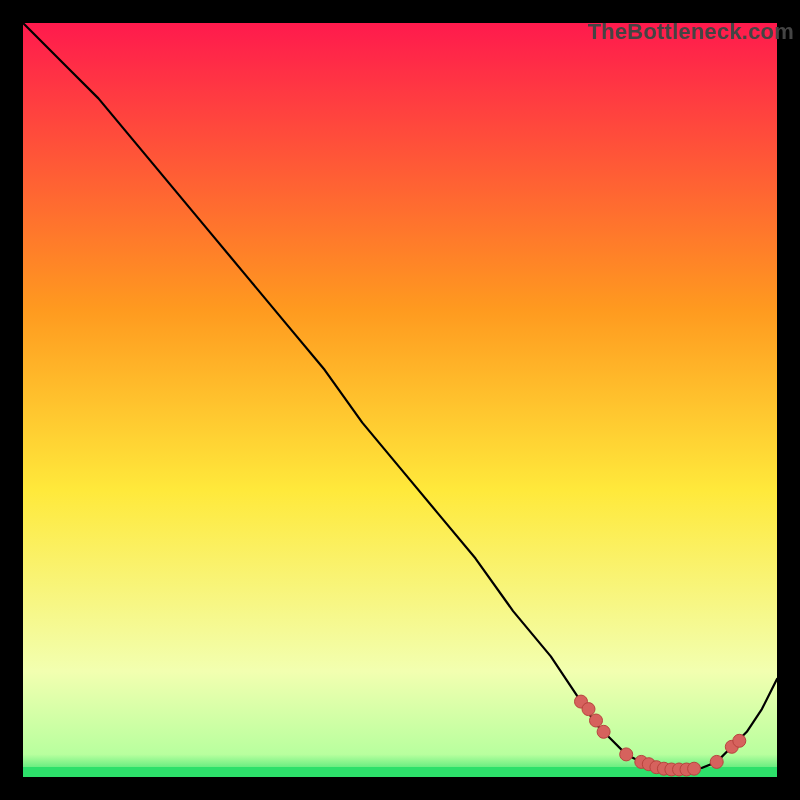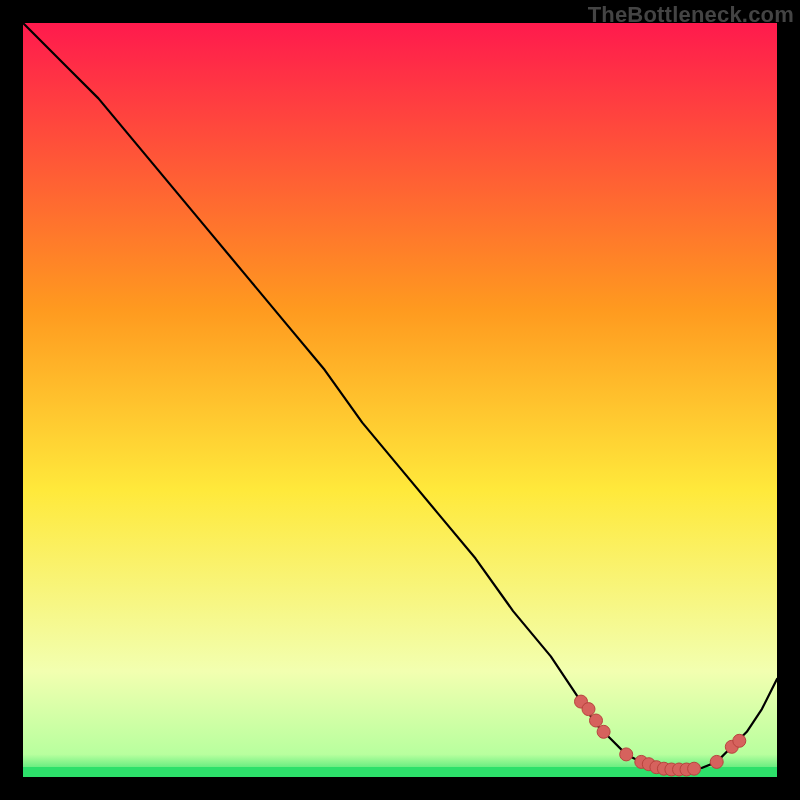--- a/index.html
+++ b/index.html
@@ -14,21 +14,21 @@
   .frame {
     position: absolute;
     left: 0;
     top: 0;
     width: 800px;
     height: 800px;
     background: #000;
   }
   .watermark {
     position: absolute;
-    top: 2px;
+    top: 19px;
     right: 6px;
     color: #444;
     font-size: 22px;
     font-weight: 600;
     letter-spacing: 0.2px;
     z-index: 5;
     user-select: none;
   }
   .plot {
     position: absolute;

